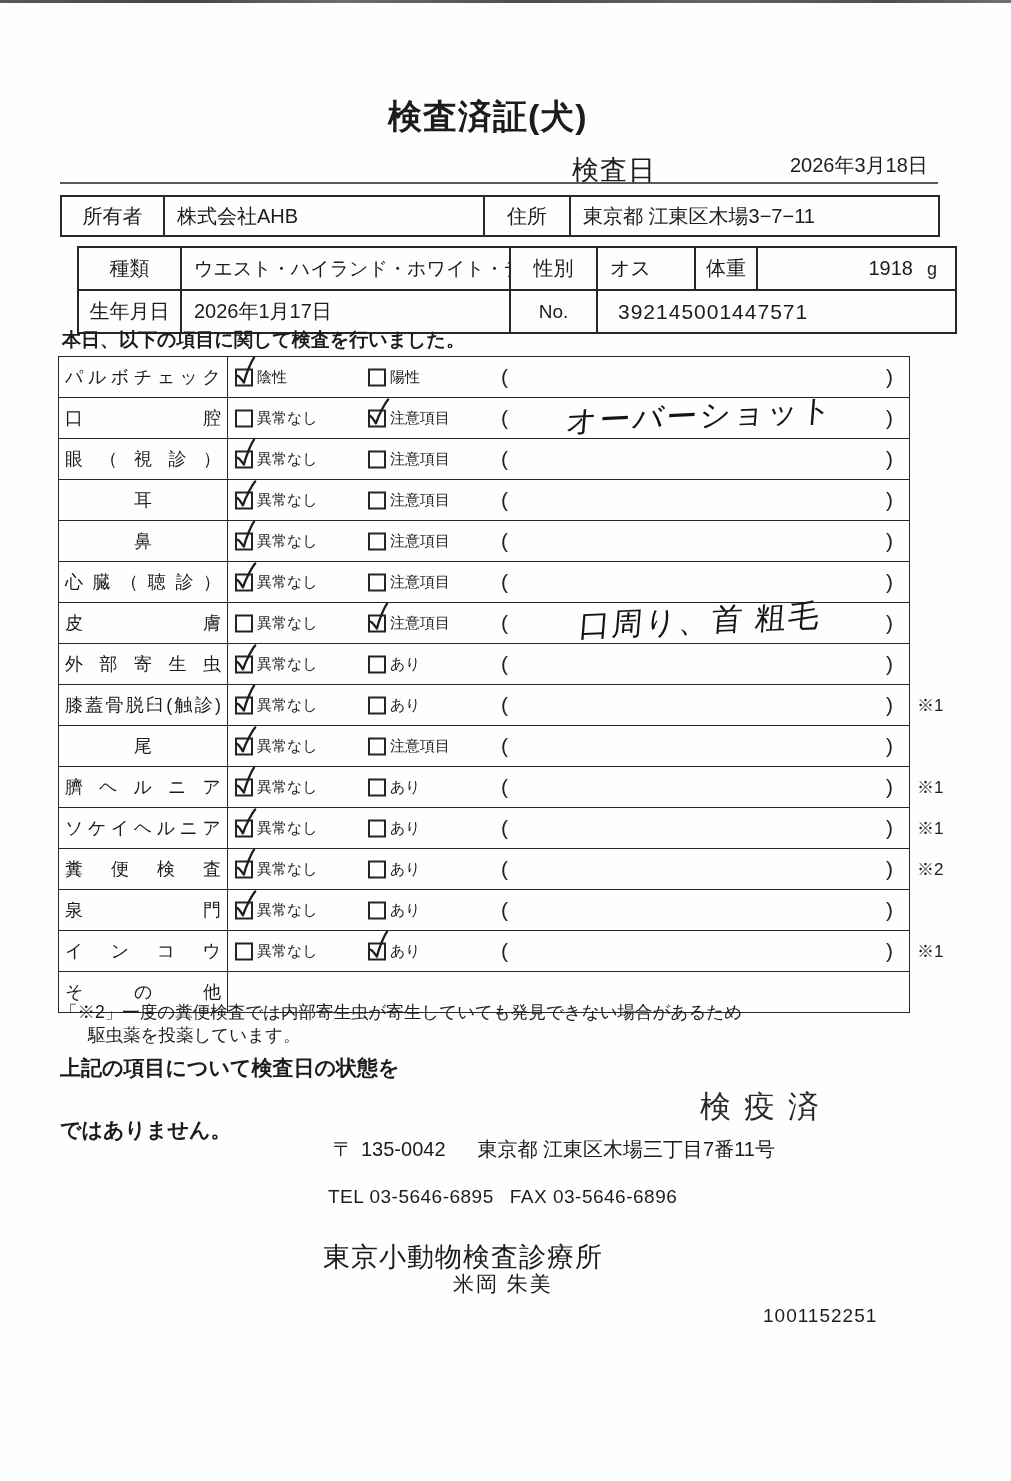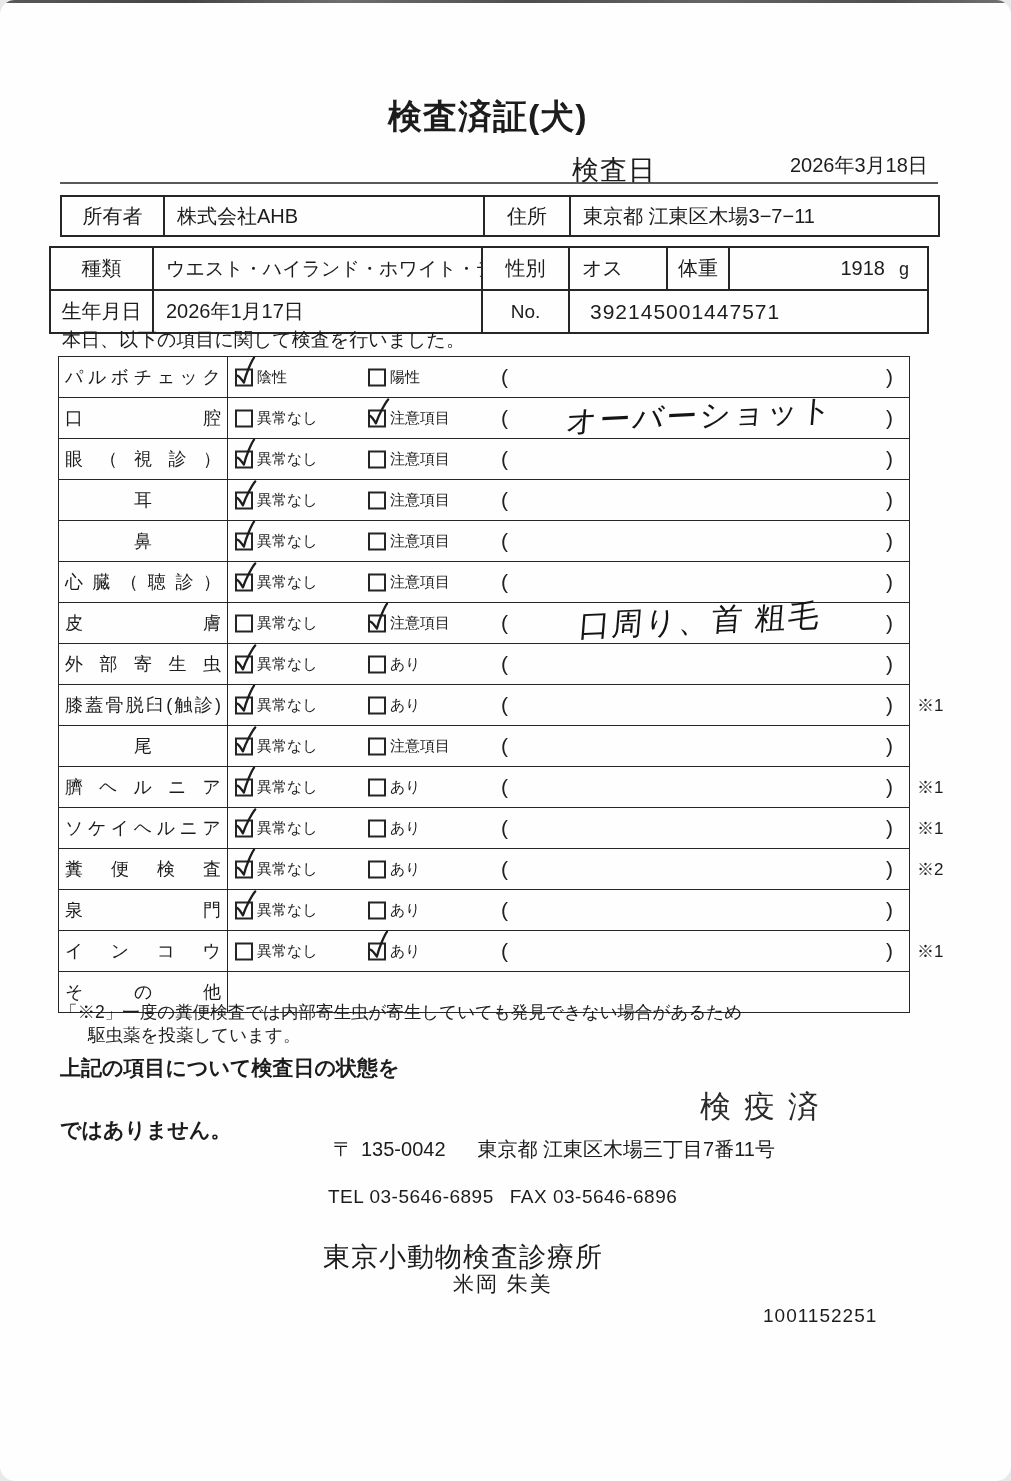--- a/index.html
+++ b/index.html
@@ -4,46 +4,45 @@
 <style>
   html,body{margin:0;padding:0;background:#e9e9e9;}
   .page{
     position:relative;
     width:1011px;height:1481px;
     margin:0 auto;
     background:#fefefe;
     overflow:hidden;
     font-family:"Liberation Sans",sans-serif;
     color:#1c1c1c;
-    border-radius:15px;
     -webkit-font-smoothing:antialiased;
   }
   .abs{position:absolute;}
   
   .top-edge{top:0;left:0;width:100%;height:3px;
     background:linear-gradient(90deg,#3c3c3c 0%,#242424 18%,#555 34%,#2e2e2e 52%,#4a4a4a 70%,#303030 88%,#5a5a5a 100%);
     opacity:.85;}
   .title{top:94px;left:388px;font-size:34px;font-weight:600;letter-spacing:1px;}
   .insp-label{top:152px;left:572px;font-size:27px;font-weight:500;letter-spacing:1px;}
   .insp-value{top:152px;left:790px;font-size:20px;font-weight:500;}
   .hline-extra{top:182px;left:60px;width:878px;height:2px;background:#2f2f2f;opacity:.8;}
 
   table.box{border-collapse:collapse;table-layout:fixed;margin-top:8px;}
   table.box td{border:2px solid #262626;vertical-align:middle;overflow:hidden;white-space:nowrap;}
   table.box td.lab{text-align:center;font-size:20px;font-weight:500;}
   table.box td.val{padding-left:12px;font-size:20px;}
   .owner-table{top:187px;left:60px;width:878px;}
   .owner-table td{height:36px;}
-  .info-table{top:238px;left:49px;width:878px;padding-left:37px;}
+  .info-table{top:238px;left:77px;width:878px;padding-left:37px;}
   .info-table td{height:39px;}
   td.weight-val{text-align:right;padding-right:18px;font-size:20px;}
   td.weight-val .unit{margin-left:14px;font-size:18px;}
   td.no-val{padding-left:20px;font-size:21px;letter-spacing:1px;}
 
-  .intro{top:327px;left:62px;font-size:19px;font-weight:400;}
+  .intro{top:327px;left:62px;font-size:19px;font-weight:700;}
 
   .checklist{top:356px;left:58px;border-collapse:collapse;table-layout:fixed;}
   .checklist td{vertical-align:middle;height:38px;overflow:visible;}
   .checklist td.lbl{border:1.8px solid #262626;padding:0 6px;font-size:18px;}
   .checklist td.lbl .lblflex{display:flex;justify-content:space-between;align-items:center;width:100%;}
   .checklist td.lbl.center .lblflex{justify-content:center;}
   .checklist td.content{border:1.8px solid #262626;position:relative;}
   .checklist td.ann{border:none;padding-left:7px;font-size:17px;white-space:nowrap;}
   .opt{position:absolute;top:50%;transform:translateY(-50%);display:flex;align-items:center;white-space:nowrap;}
   .opt1{left:7px;}

